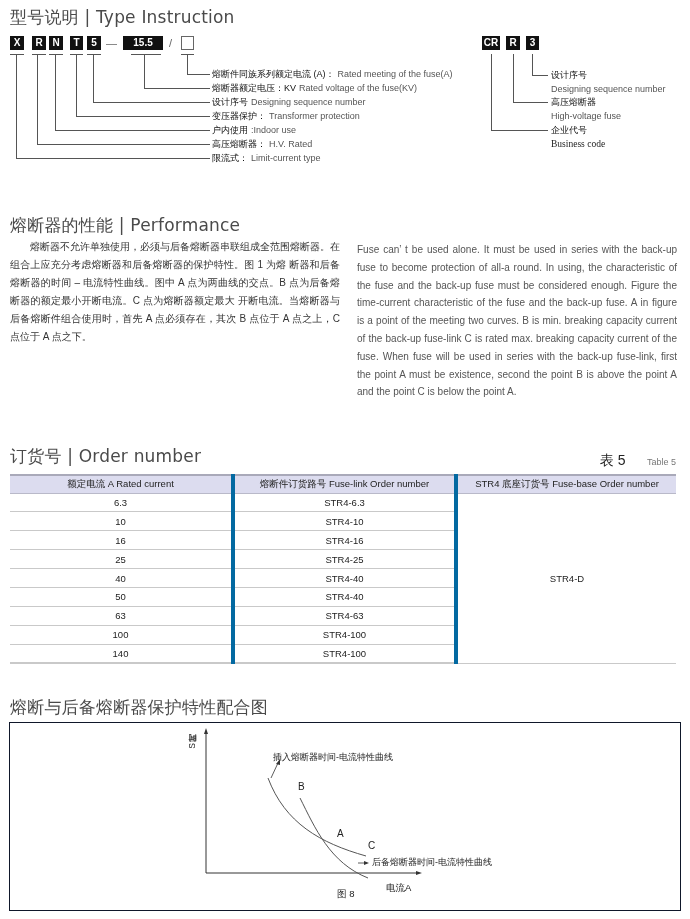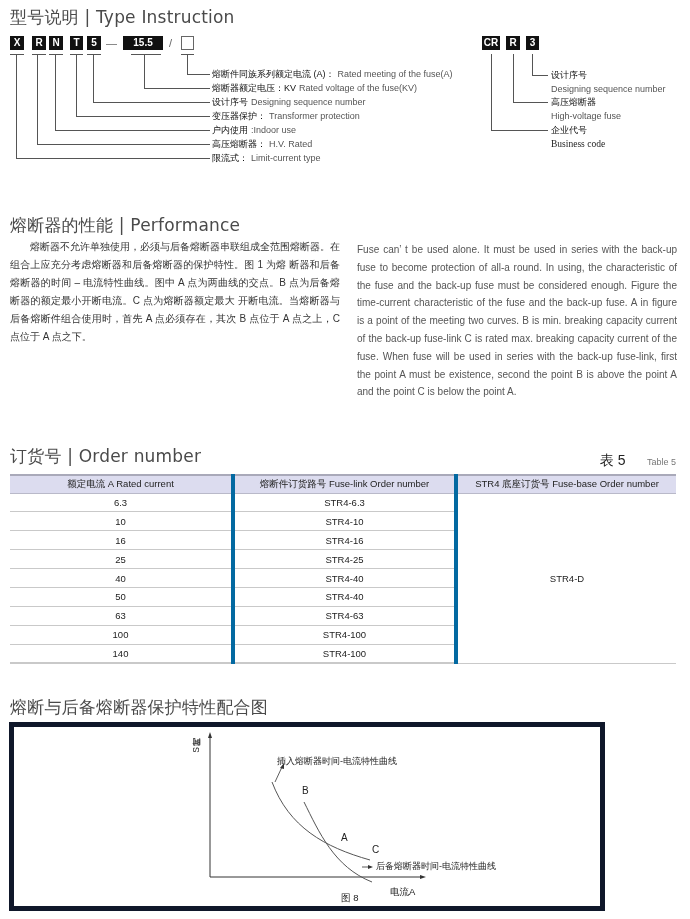--- a/index.html
+++ b/index.html
@@ -32,21 +32,21 @@
   table.order { position: absolute; left: 10px; top: 474px; width: 666px; border-collapse: collapse; font-size: 9.5px; color: #222; }
   table.order th { background: #dcdcef; font-weight: normal; height: 18px; border-top: 2px solid #a9a9b9; border-bottom: 1px solid #b9b9c9; text-align: center; white-space: nowrap; }
   table.order th + th, table.order td + td { border-left: 4px solid #0369a1; }
   table.order td { height: 18.9px; text-align: center; border-bottom: 1px solid #c9c9c9; }
   table.order td.merged { vertical-align: middle; }
   table.order tr:last-child td { border-bottom: 2px solid #c9c9c9; }
   .col1 { width: 223px; }
   .col2 { width: 223px; }
 
   
-  .diagram-box { position: absolute; left: 9px; top: 722px; width: 596px; height: 189px; border: 5px solid #0f172a; }
+  .diagram-box { position: absolute; left: 9px; top: 722px; width: 672px; height: 189px; border: 1px solid #0f172a; }
   svg.diagram { position: absolute; left: 0; top: 0; }
   .diag-text { position: absolute; font-size: 9px; color: #222; white-space: nowrap; }
 </style>
 </head>
 <body>
 
 <div class="section-title" style="top:6px;text-align:right;">型号说明 | Type Instruction</div>
 
 <div>
   <div class="code-box" style="left:10px; top:36px; width:14px;">X</div>

